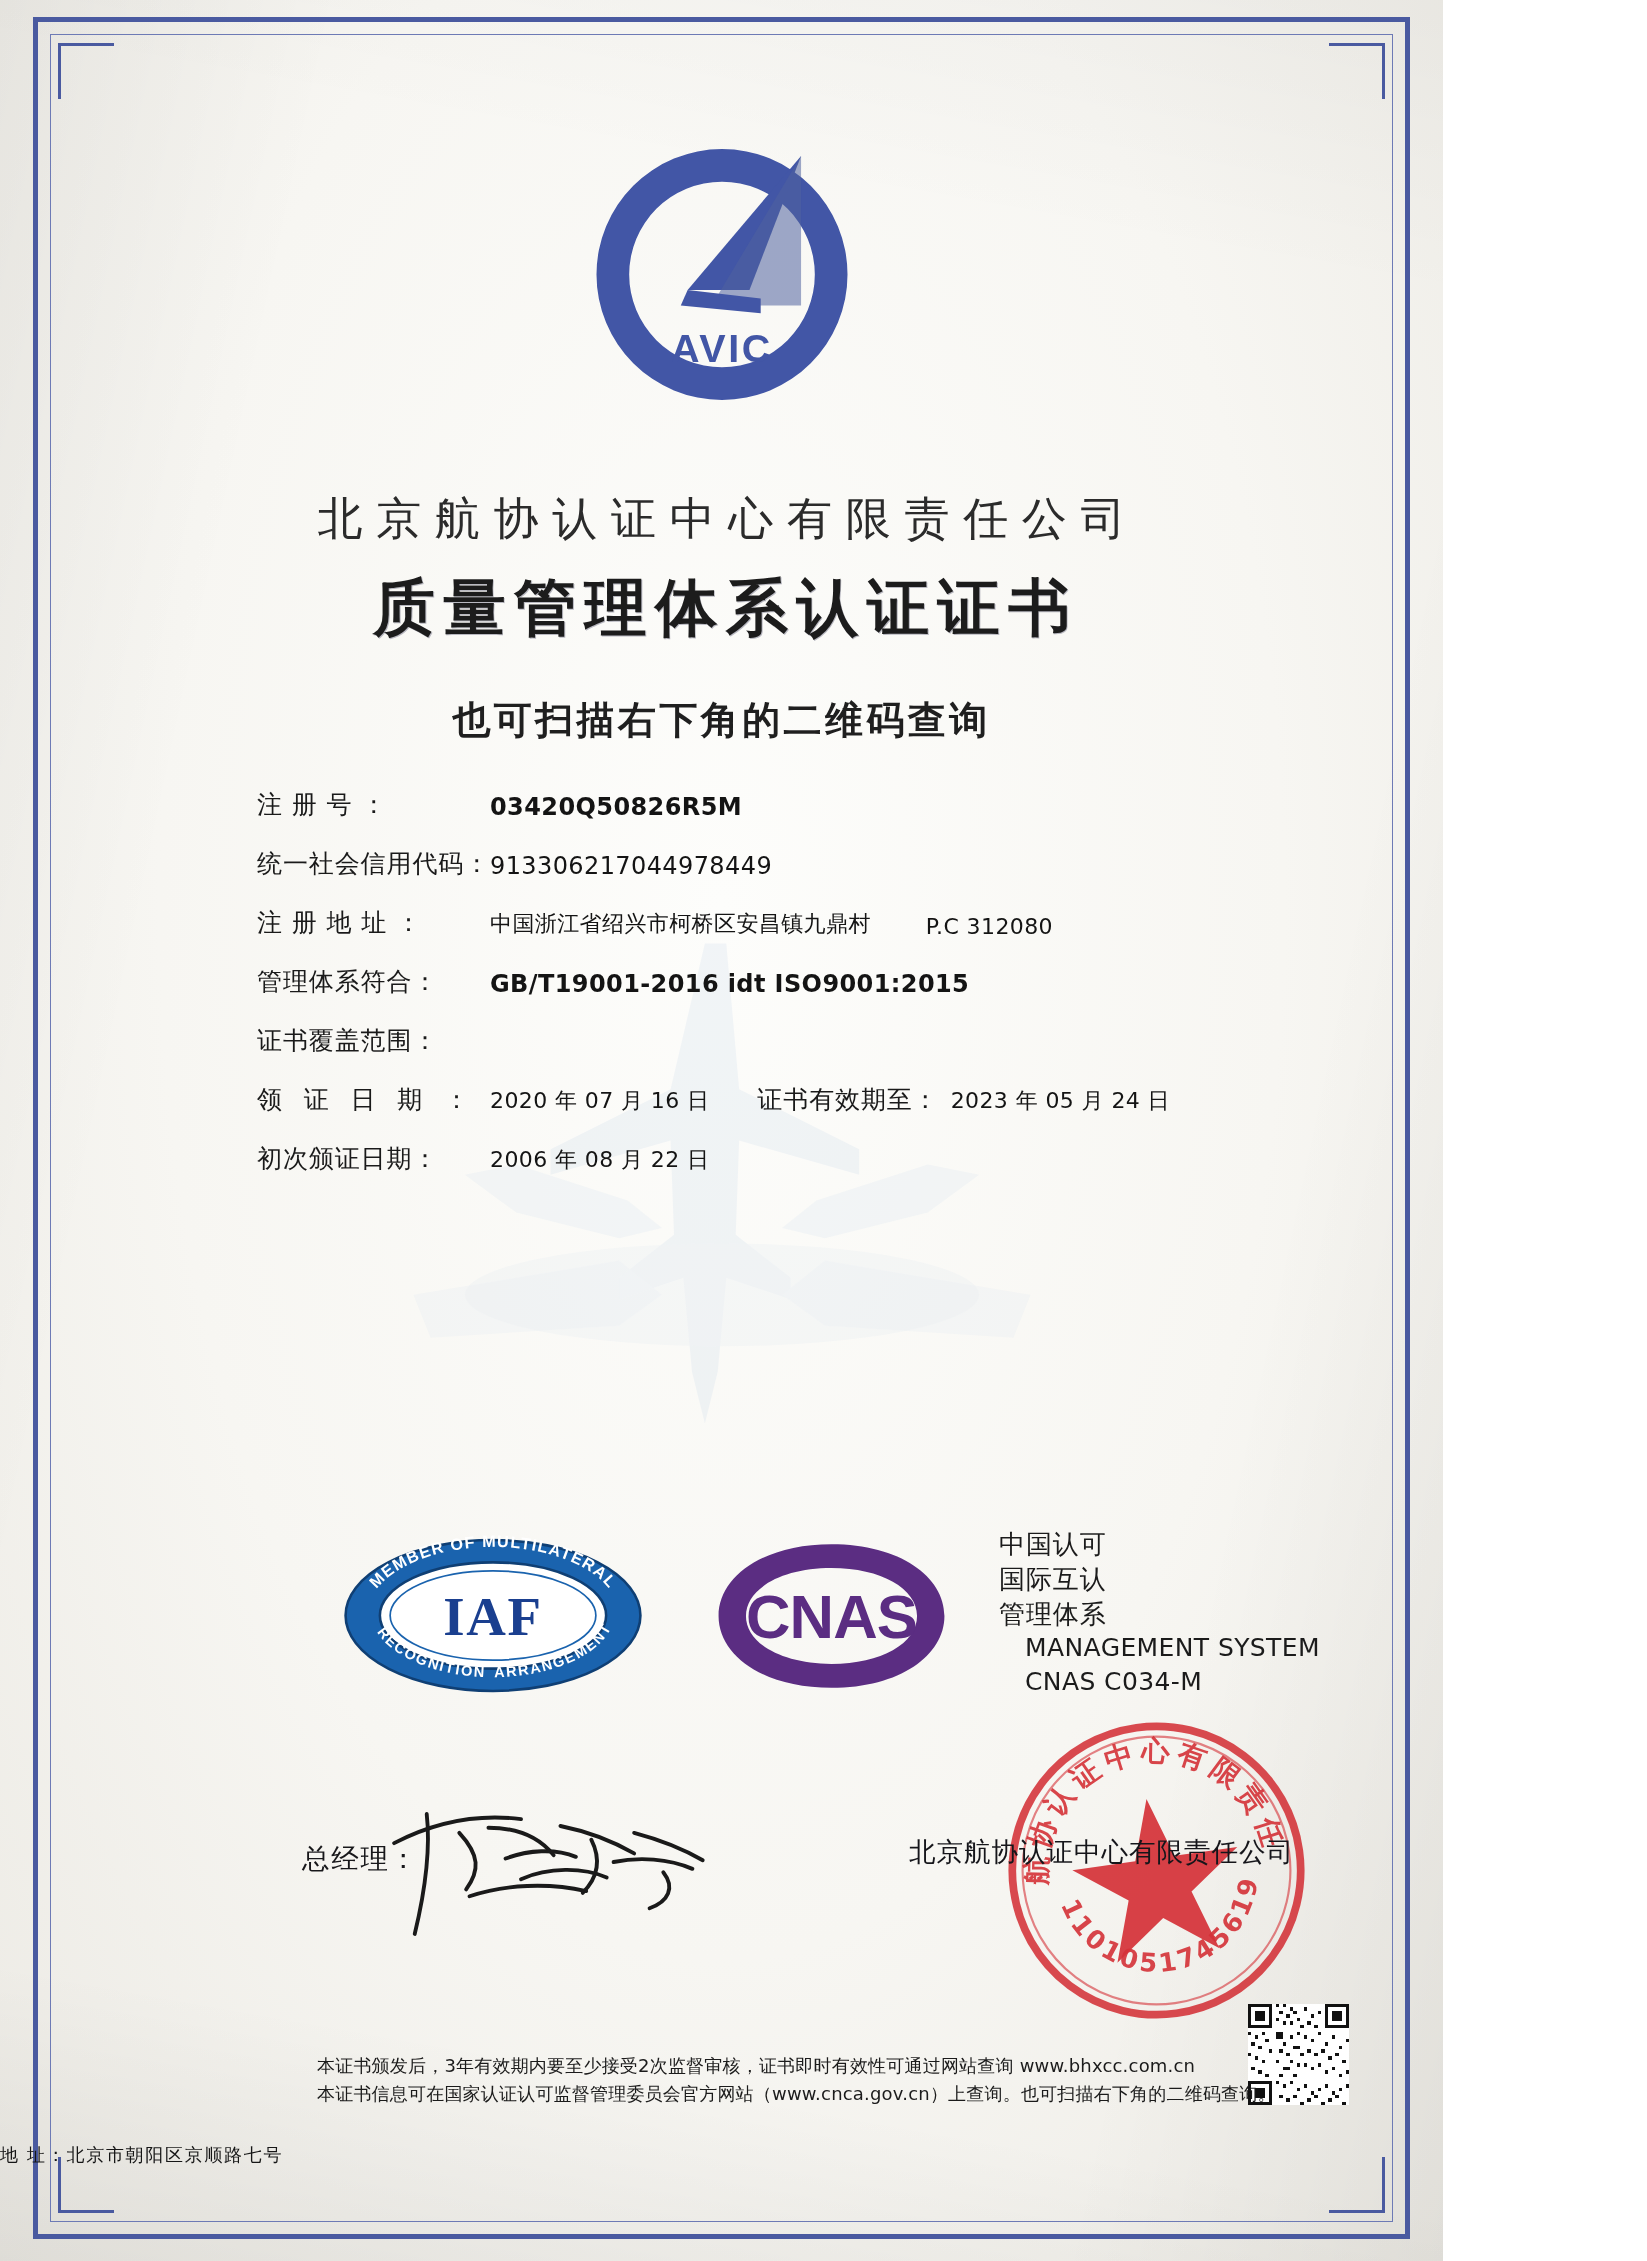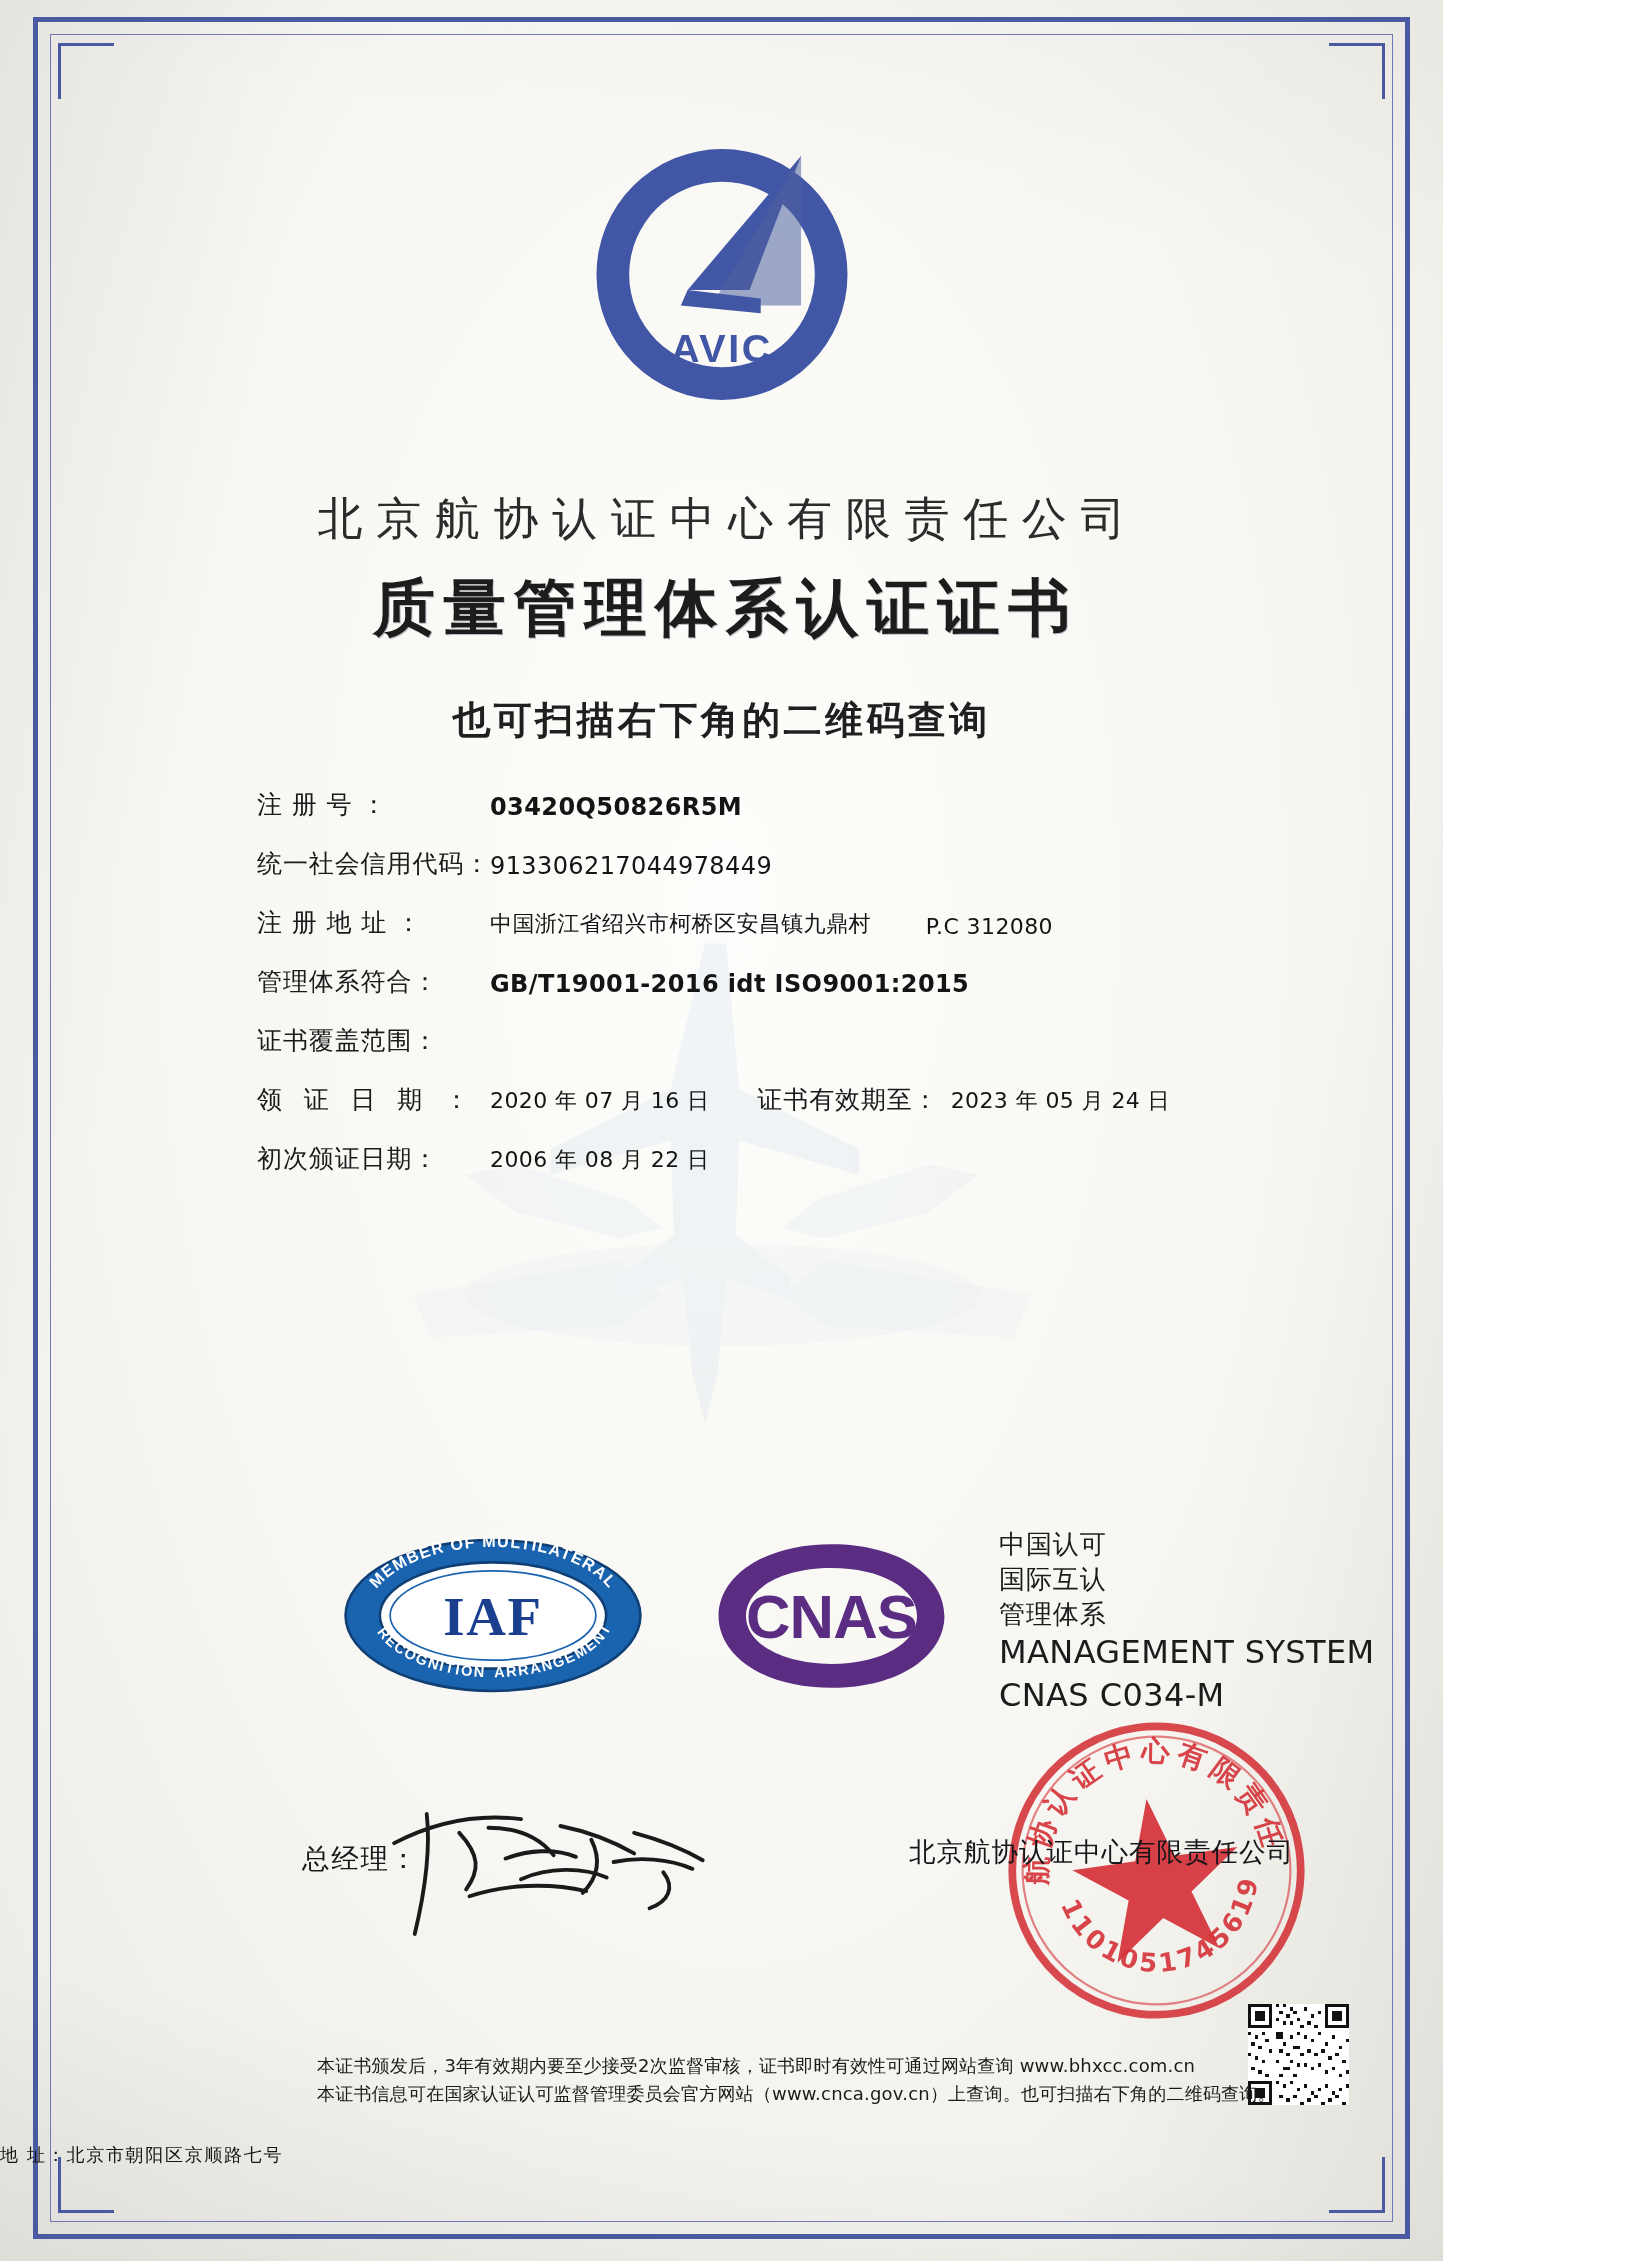--- a/index.html
+++ b/index.html
@@ -167,21 +167,21 @@
   .cnas-mark { position: absolute; left: 360px; top: 12px; width: 257px; height: 154px; }
   .cnas-text {
     position: absolute;
     left: 656px;
     top: 0px;
     font-family: "DejaVu Sans", sans-serif;
     color: #1b1b1b;
     line-height: 1.34;
   }
   .cnas-text .cn { font-size: 26px; letter-spacing: 0.9px; }
-  .cnas-text .en { font-size: 32px; letter-spacing: 0.4px; }
+  .cnas-text .en { font-size: 25px; letter-spacing: 0.4px; margin-left: 26px; }
 
   
   .sig-label {
     position: absolute;
     left: 273px;
     top: 1841px;
     font-family: "DejaVu Sans", sans-serif;
     font-size: 27.5px;
     letter-spacing: 1.7px;
     color: #17171a;

